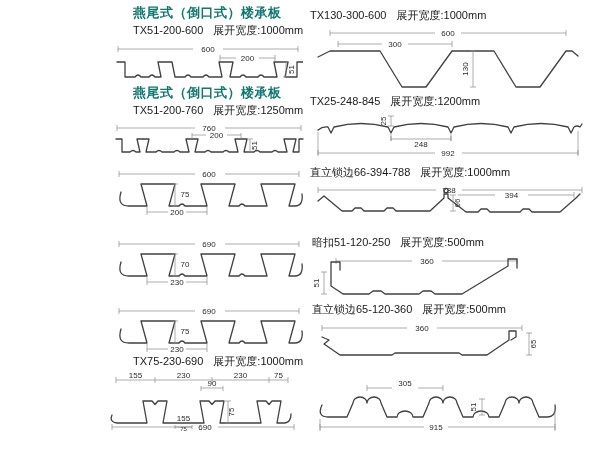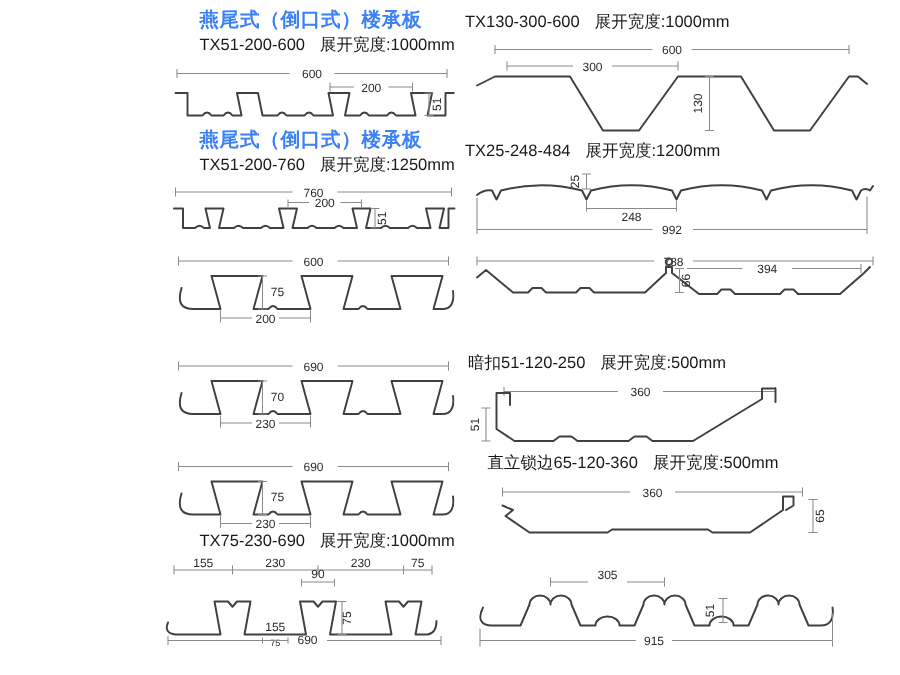--- a/index.html
+++ b/index.html
@@ -1,21 +1,21 @@
 <!DOCTYPE html>
 <html><head>
 <meta charset="utf-8">
 <style>
   html,body{margin:0;padding:0;}
   body{
     width:600px;height:450px;background:#ffffff;position:relative;overflow:hidden;
     font-family:"Liberation Sans",sans-serif;
   }
   .panel{position:absolute;}
-  .ptitle{font-size:13px;font-weight:bold;color:#3b82f6;letter-spacing:.5px;line-height:1.15;}
+  .ptitle{font-size:13px;font-weight:bold;color:#0f766e;letter-spacing:.5px;line-height:1.15;}
   .pmodel{font-size:11px;color:#1a1a1a;line-height:1.2;margin-top:3px;white-space:nowrap;}
   .pmodel .w{margin-left:10px;}
   .ind{padding-left:20px;}
   .ind6{padding-left:27px;}
   svg{display:block;margin-top:3px;}
   .pf{fill:none;stroke:#404040;stroke-width:1.3;stroke-linejoin:round;stroke-linecap:round;}
   .dl{fill:none;stroke:#8a8a8a;stroke-width:.7;}
   .dt{font-family:"Liberation Sans",sans-serif;font-size:8px;fill:#2b2b2b;text-anchor:middle;}
   .dts{font-family:"Liberation Sans",sans-serif;font-size:6px;fill:#2b2b2b;text-anchor:middle;}
 </style>
@@ -123,34 +123,37 @@
     <path class="dl" d="M28,16 v6 M142,16 v6 M28,19 H72 M98,19 H142"></path>
     <text class="dt" x="85" y="22">300</text>
     <path class="pf" d="M8,32 l12,-6 h50 l22,36 h24 l26,-36 h42 l22,36 h24 l26,-36 h6 l6,5"></path>
     <path class="dl" d="M160,26 h6 M160,62 h6 M163,26 V62"></path>
     <text class="dt" transform="rotate(-90 158 44)" x="158" y="44">130</text>
   </svg>
 </div>
 
 <div class="panel" style="left:310px;top:92px;">
   <div class="pmodel">
-    <span>TX25-248-484</span><span class="w">展开宽度:1200mm</span>
+    <span>TX25-248-845</span><span class="w">展开宽度:1200mm</span>
   </div>
   <svg width="280" height="48" viewBox="0 0 280 48">
     <path class="dl" d="M78,5 h6 M78,15 h6 M81,5 V15"></path>
     <text class="dt" transform="rotate(-90 76 10)" x="76" y="10">25</text>
     <path class="pf" d="M8,19 q5,-4 10,-3 l3,6 l3,-6 q27,-7 54,0 l3,6 l3,-6 q27,-7 54,0 l3,6 l3,-6 q27,-7 54,0 l3,6 l3,-6 q27,-7 54,0 l3,6 l3,-6 q3,-2 6,0 l2,-3"></path>
     <path class="dl" d="M81,23 V30 M141,23 V30 M81,25 v5 M141,25 v5 M81,28 H141"></path>
     <text class="dt" x="111" y="36">248</text>
     <path class="dl" d="M8,21 V44 M268,20 V44 M8,39 v6 M268,39 v6 M8,42 H125 M152,42 H268"></path>
     <text class="dt" x="138" y="45">992</text>
   </svg>
 </div>
 
 <div class="panel" style="left:310px;top:163px;">
+  <div class="pmodel">
+    <span>直立锁边66-394-788</span><span class="w">展开宽度:1000mm</span>
+  </div>
   <svg width="280" height="46" viewBox="0 0 280 46">
     <path class="dl" d="M8,5 v6 M272,5 v6 M8,8 H126 M152,8 H272"></path>
     <text class="dt" x="139" y="11">788</text>
     <path class="pf" d="M8,19 l6,-5 l18,15 h10 l3,-3 h6 l3,3 h20 l3,-3 h6 l3,3 h34 l14,-13 v-4 h4 v4 l18,14 h12 l3,-3 h6 l3,3 h30 l3,-3 h6 l3,3 h28 l16,-14 l4,-4"></path>
     <circle class="pf" cx="136" cy="8.5" r="2.2"></circle>
     <path class="dl" d="M264,10 v6 M148,13 H185 M218,13 H264"></path>
     <text class="dt" x="201.5" y="16">394</text>
     <path class="dl" d="M140,13 h6 M140,29 h6 M143,13 V29"></path>
     <text class="dt" transform="rotate(-90 150 21)" x="150" y="21">66</text>
   </svg>
@@ -162,21 +165,21 @@
   </div>
   <svg width="232" height="50" viewBox="0 0 232 50">
     <path class="dl" d="M24,6 v6 M205,6 v6 M24,9 H100 M130,9 H205"></path>
     <text class="dt" x="115" y="12">360</text>
     <path class="pf" d="M28,18 v-8 h-9 v24 l12,8 h26 l4,-3 h8 l4,3 h34 l4,-3 h8 l4,3 h27 l46,-28 v-7 h9 v9"></path>
     <path class="dl" d="M9,20 h6 M9,42 h6 M12,20 V42"></path>
     <text class="dt" transform="rotate(-90 7 31)" x="7" y="31">51</text>
   </svg>
 </div>
 
-<div class="panel" style="left:312px;top:300px;margin-left:13px;">
+<div class="panel" style="left:312px;top:300px;">
   <div class="pmodel">
     <span>直立锁边65-120-360</span><span class="w">展开宽度:500mm</span>
   </div>
   <svg width="232" height="46" viewBox="0 0 232 46">
     <path class="dl" d="M10,6 v6 M210,6 v6 M10,9 H95 M125,9 H210"></path>
     <text class="dt" x="110" y="12">360</text>
     <path class="pf" d="M10,18 l7,3 l-5,4 l16,11 h52 l3,-2 h64 l3,2 h25 l22,-15 v-9 h7 v6 l-5,3"></path>
     <path class="dl" d="M214,14 h6 M214,36 h6 M217,14 V36"></path>
     <text class="dt" transform="rotate(-90 224 25)" x="224" y="25">65</text>
   </svg>

